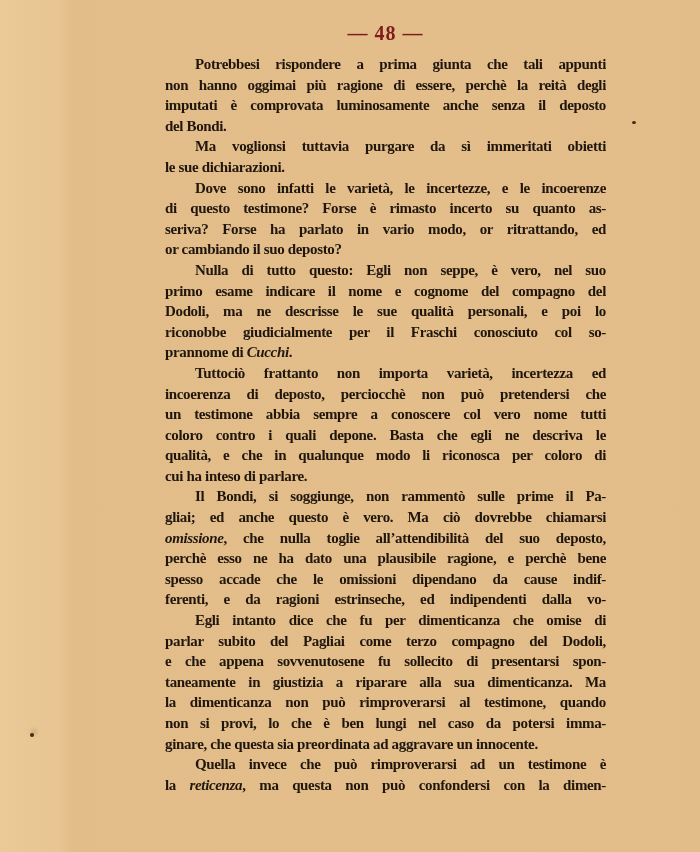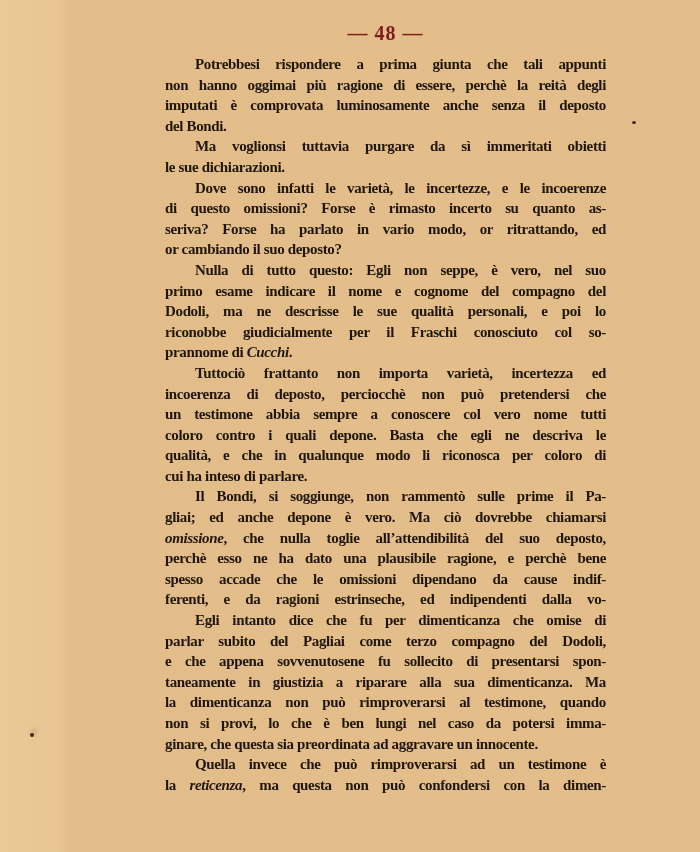--- a/index.html
+++ b/index.html
@@ -75,42 +75,42 @@
         <div class="line"><span>non hanno oggimai più ragione di essere, perchè la reità degli</span></div>
         <div class="line"><span>imputati è comprovata luminosamente anche senza il deposto</span></div>
         <div class="line last"><span>del Bondi.</span></div>
       </div>
       <div class="para">
         <div class="line first"><span>Ma voglionsi tuttavia purgare da sì immeritati obietti</span></div>
         <div class="line last"><span>le sue dichiarazioni.</span></div>
       </div>
       <div class="para">
         <div class="line first"><span>Dove sono infatti le varietà, le incertezze, e le incoerenze</span></div>
-        <div class="line"><span>di questo omissioni? Forse è rimasto incerto su quanto as-</span></div>
+        <div class="line"><span>di questo testimone? Forse è rimasto incerto su quanto as-</span></div>
         <div class="line"><span>seriva? Forse ha parlato in vario modo, or ritrattando, ed</span></div>
         <div class="line last"><span>or cambiando il suo deposto?</span></div>
       </div>
       <div class="para">
         <div class="line first"><span>Nulla di tutto questo: Egli non seppe, è vero, nel suo</span></div>
         <div class="line"><span>primo esame indicare il nome e cognome del compagno del</span></div>
         <div class="line"><span>Dodoli, ma ne descrisse le sue qualità personali, e poi lo</span></div>
         <div class="line"><span>riconobbe giudicialmente per il Fraschi conosciuto col so-</span></div>
         <div class="line last"><span>prannome di </span><i>Cucchi</i><span>.</span></div>
       </div>
       <div class="para">
         <div class="line first"><span>Tuttociò frattanto non importa varietà, incertezza ed</span></div>
         <div class="line"><span>incoerenza di deposto, perciocchè non può pretendersi che</span></div>
         <div class="line"><span>un testimone abbia sempre a conoscere col vero nome tutti</span></div>
         <div class="line"><span>coloro contro i quali depone. Basta che egli ne descriva le</span></div>
         <div class="line"><span>qualità, e che in qualunque modo li riconosca per coloro di</span></div>
         <div class="line last"><span>cui ha inteso di parlare.</span></div>
       </div>
       <div class="para">
         <div class="line first"><span>Il Bondi, si soggiunge, non rammentò sulle prime il Pa-</span></div>
-        <div class="line"><span>gliai; ed anche depone è vero. Ma ciò dovrebbe chiamarsi</span></div>
+        <div class="line"><span>gliai; ed anche questo è vero. Ma ciò dovrebbe chiamarsi</span></div>
         <div class="line"><i>omissione</i><span>, che nulla toglie all’attendibilità del suo deposto,</span></div>
         <div class="line"><span>perchè esso ne ha dato una plausibile ragione, e perchè bene</span></div>
         <div class="line"><span>spesso accade che le omissioni dipendano da cause indif-</span></div>
         <div class="line"><span>ferenti, e da ragioni estrinseche, ed indipendenti dalla vo-</span></div>
       </div>
       <div class="para">
         <div class="line first"><span>Egli intanto dice che fu per dimenticanza che omise di</span></div>
         <div class="line"><span>parlar subito del Pagliai come terzo compagno del Dodoli,</span></div>
         <div class="line"><span>e che appena sovvenutosene fu sollecito di presentarsi spon-</span></div>
         <div class="line"><span>taneamente in giustizia a riparare alla sua dimenticanza. Ma</span></div>

